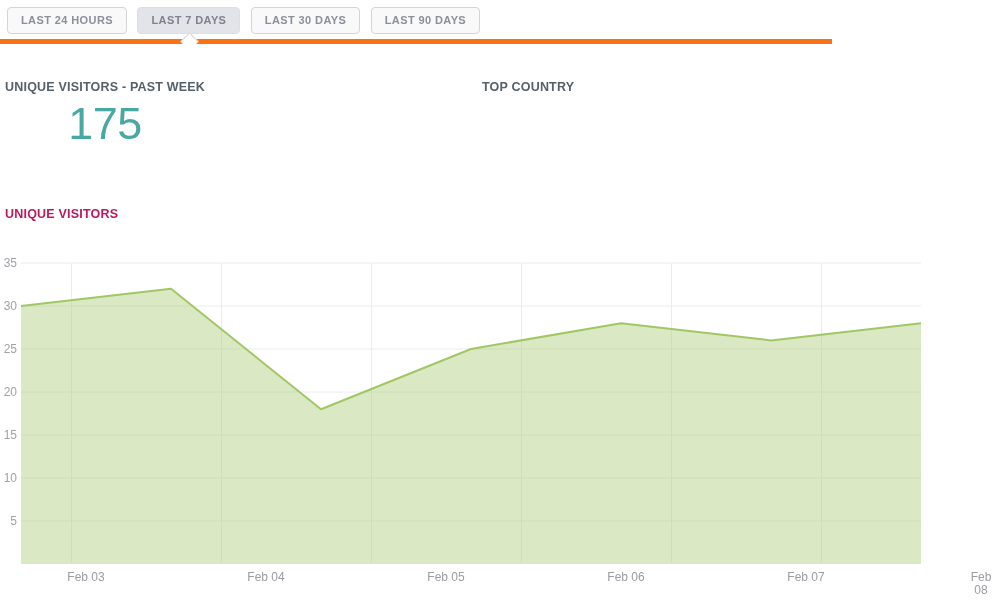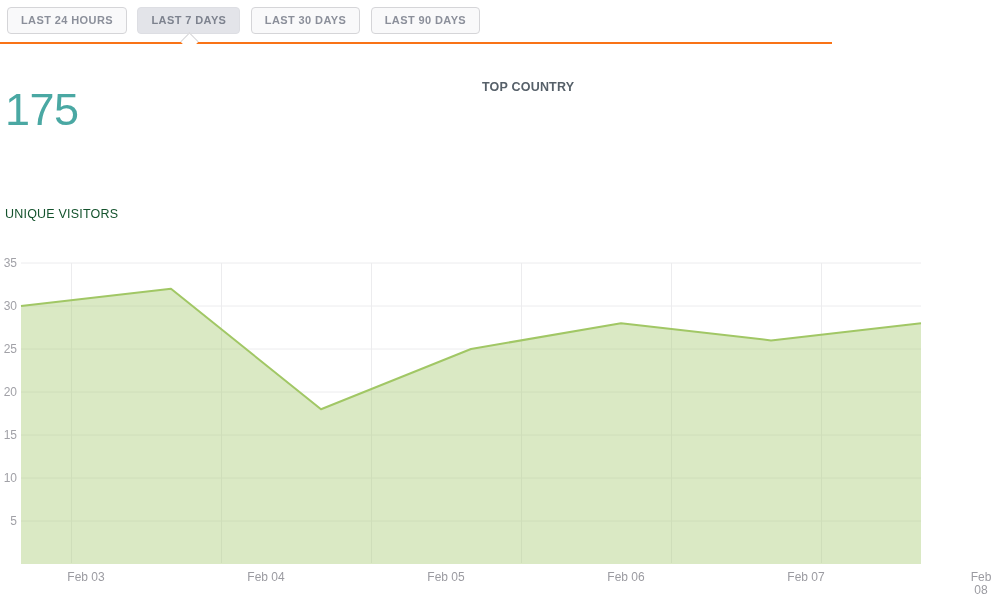--- a/index.html
+++ b/index.html
@@ -6,21 +6,21 @@
   html,body { background:#ffffff; }
   body {
     font-family:"Liberation Sans","DejaVu Sans",sans-serif;
     width:1006px; height:606px; overflow:hidden; position:relative;
   }
   .page { position:relative; width:1006px; height:606px; background:#fff; }
 
   
   .tabbar {
     position:absolute; left:0; top:0; width:832px; height:44px;
-    border-bottom:2px solid #f97316; padding:7px 0 0 7px;
+    border-bottom:5px solid #f97316; padding:7px 0 0 7px;
   }
   .tab {
     display:inline-block; vertical-align:top;
     height:27px; line-height:25px; padding:0 13px; margin-right:6px;
     background:#f9f9fa; border:1px solid #d5d5d8; border-radius:4px;
     font-family:inherit; font-size:11px; font-weight:700; letter-spacing:.4px;
     color:#8b8f9a; cursor:pointer; white-space:nowrap;
   }
   .tab.active {
     background:#e3e4e9; border-color:#dddee3; color:#7d828e; position:relative;
@@ -40,38 +40,39 @@
     font-size:12.5px; font-weight:700; letter-spacing:.2px; color:#566069;
   }
   .stat-value {
     margin-top:7px; font-size:45px; font-weight:400; letter-spacing:-.5px;
     color:#4aa8a3; line-height:1;text-align:center;
   }
 
   
   .chart-title {
     position:absolute; left:5px; top:207px;
-    font-size:12.5px; font-weight:400; letter-spacing:.2px; color:#14532d;
+    font-size:12.5px; font-weight:700; letter-spacing:.2px; color:#be185d;
   }
   .chart-svg { position:absolute; left:0; top:250px; }
   .chart-svg text { font-family:"Liberation Sans","DejaVu Sans",sans-serif; }
 </style>
 </head>
 <body>
 
 <div class="page">
 
   <div class="tabbar">
     <button class="tab">LAST 24 HOURS</button>
     <button class="tab active">LAST 7 DAYS</button>
     <button class="tab">LAST 30 DAYS</button>
     <button class="tab">LAST 90 DAYS</button>
   </div>
 
   <div class="stat left">
+    <div class="stat-label">UNIQUE VISITORS - PAST WEEK</div>
     <div class="stat-value" style="color: rgb(74, 168, 163);">175</div>
   </div>
   <div class="stat right">
     <div class="stat-label">TOP COUNTRY</div>
   </div>
 
   <div class="chart-title">UNIQUE VISITORS</div>
   <svg class="chart-svg" id="chart" width="1006" height="356">
       <line x1="21" y1="271" x2="921" y2="271" stroke="#ececee" stroke-width="1"></line>
       <text x="17" y="275" text-anchor="end" fill="#a1a1a7" font-size="12px">5</text>

